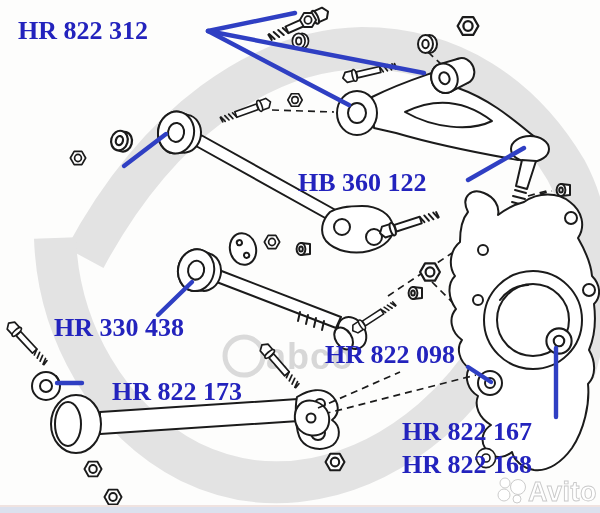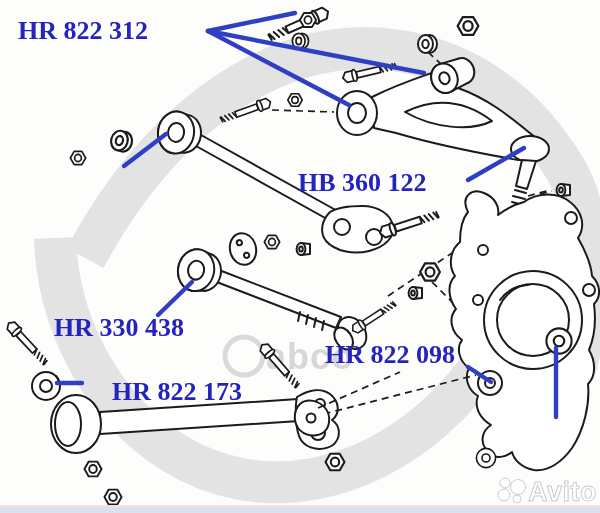--- a/index.html
+++ b/index.html
@@ -213,16 +213,18 @@
       </g>
       <text x="528" y="501" font-family="Liberation Sans, sans-serif" font-weight="bold" font-size="27" fill="rgba(255,255,255,0.82)" stroke="#c9c9c9" stroke-width="0.9" letter-spacing="0.5">Avito</text>
     </g>
   </svg>
 
   <div class="part-label" style="left:18px;top:15px;">HR 822 312</div>
   <div class="part-label" style="left:298px;top:167px;">HB 360 122</div>
   <div class="part-label" style="left:54px;top:312px;">HR 330 438</div>
   <div class="part-label" style="left:84px;top:376px;margin-left:28px;">HR 822 173</div>
   <div class="part-label" style="left:297px;top:339px;margin-left:28px;">HR 822 098</div>
+  <div class="part-label" style="left:402px;top:416px;">HR 822 167</div>
+  <div class="part-label" style="left:402px;top:449px;">HR 822 168</div>
 
   <div class="footer-strip-a"></div>
   <div class="footer-strip-b"></div>
 </div>
 
 </body></html>

